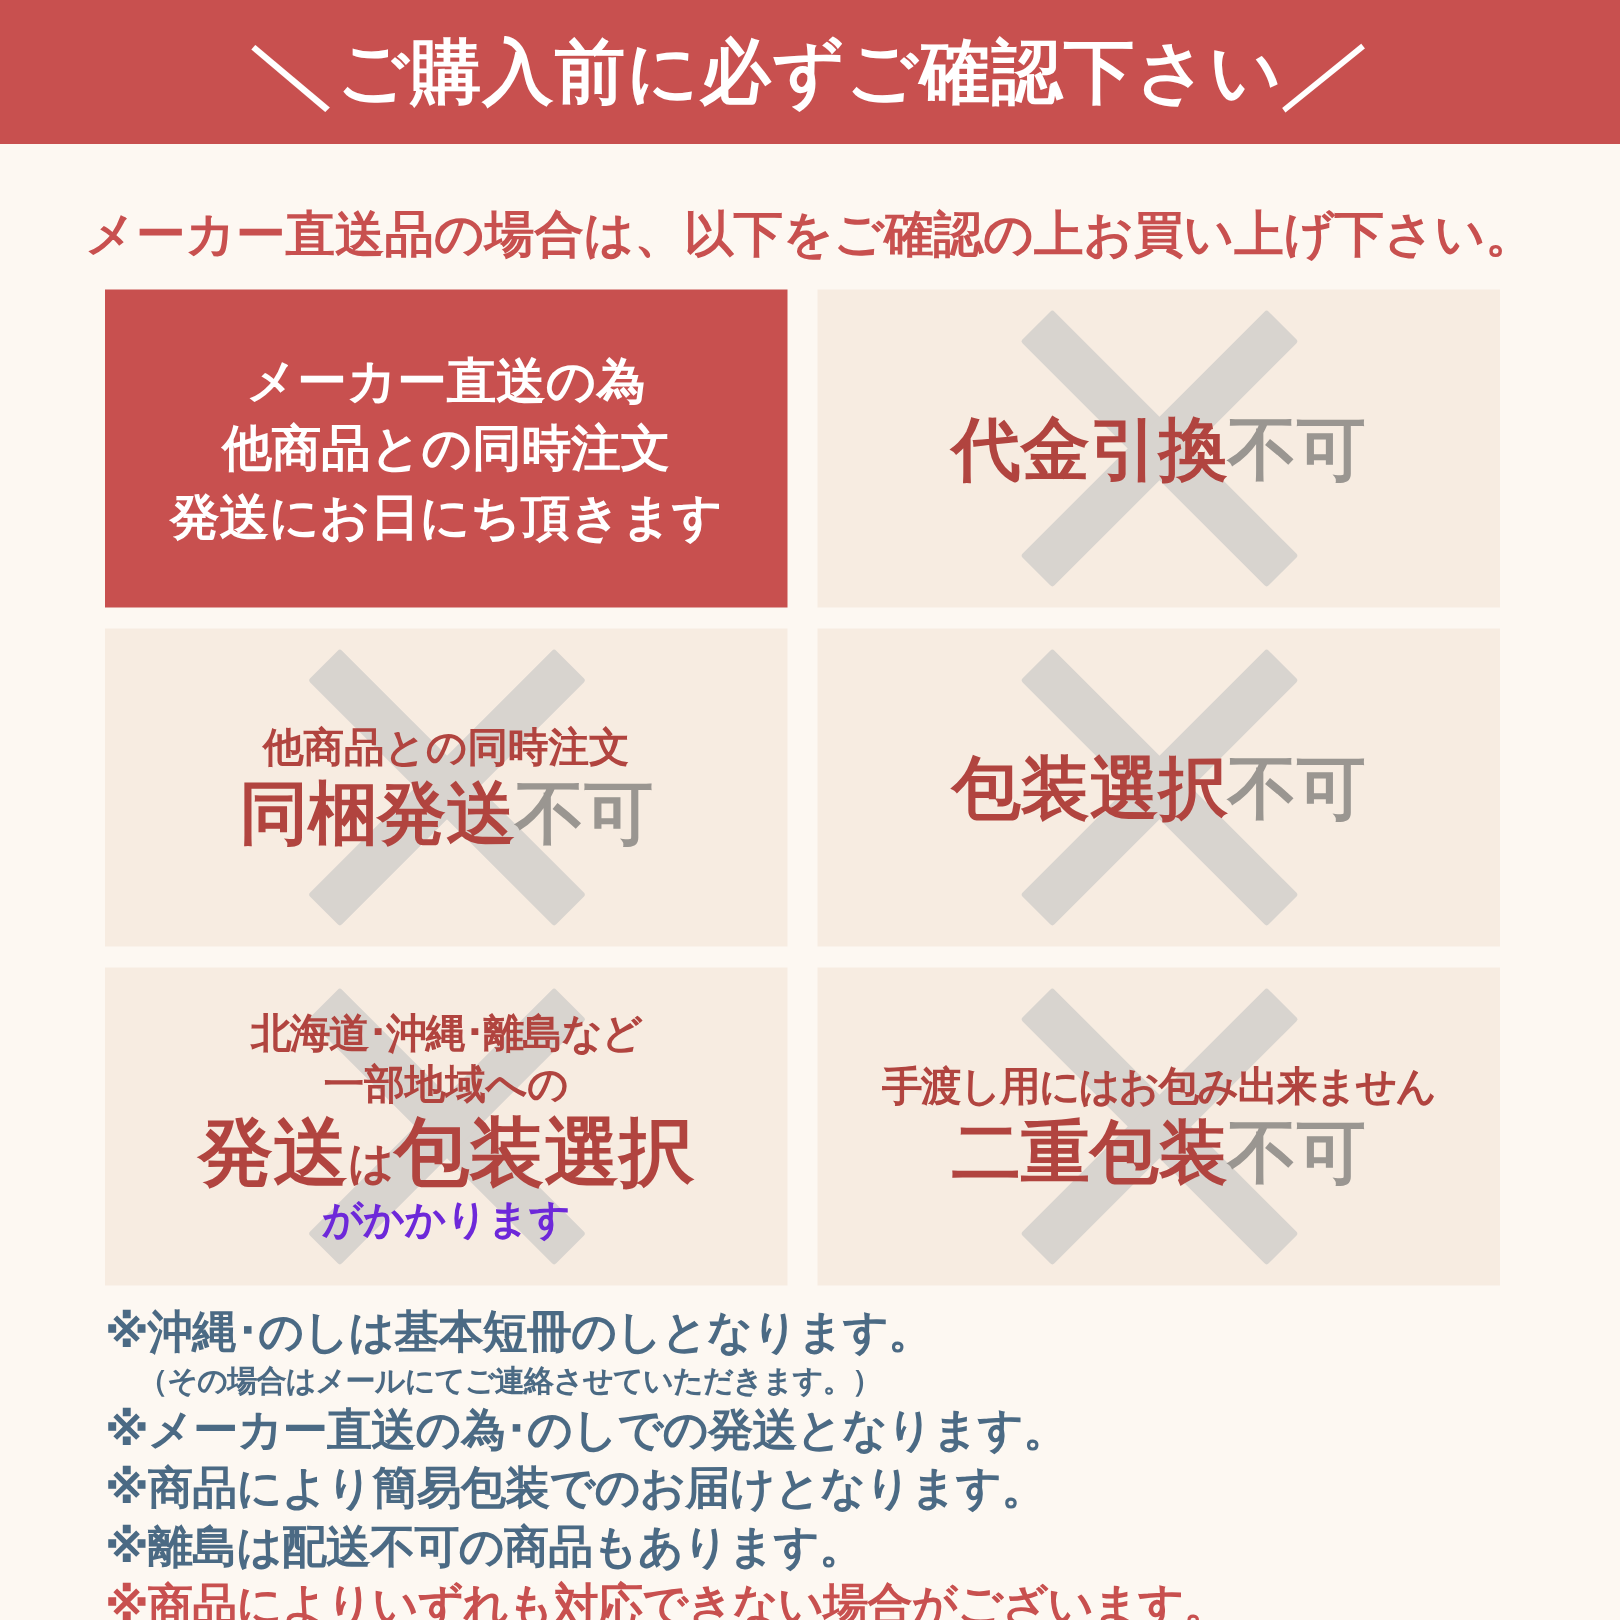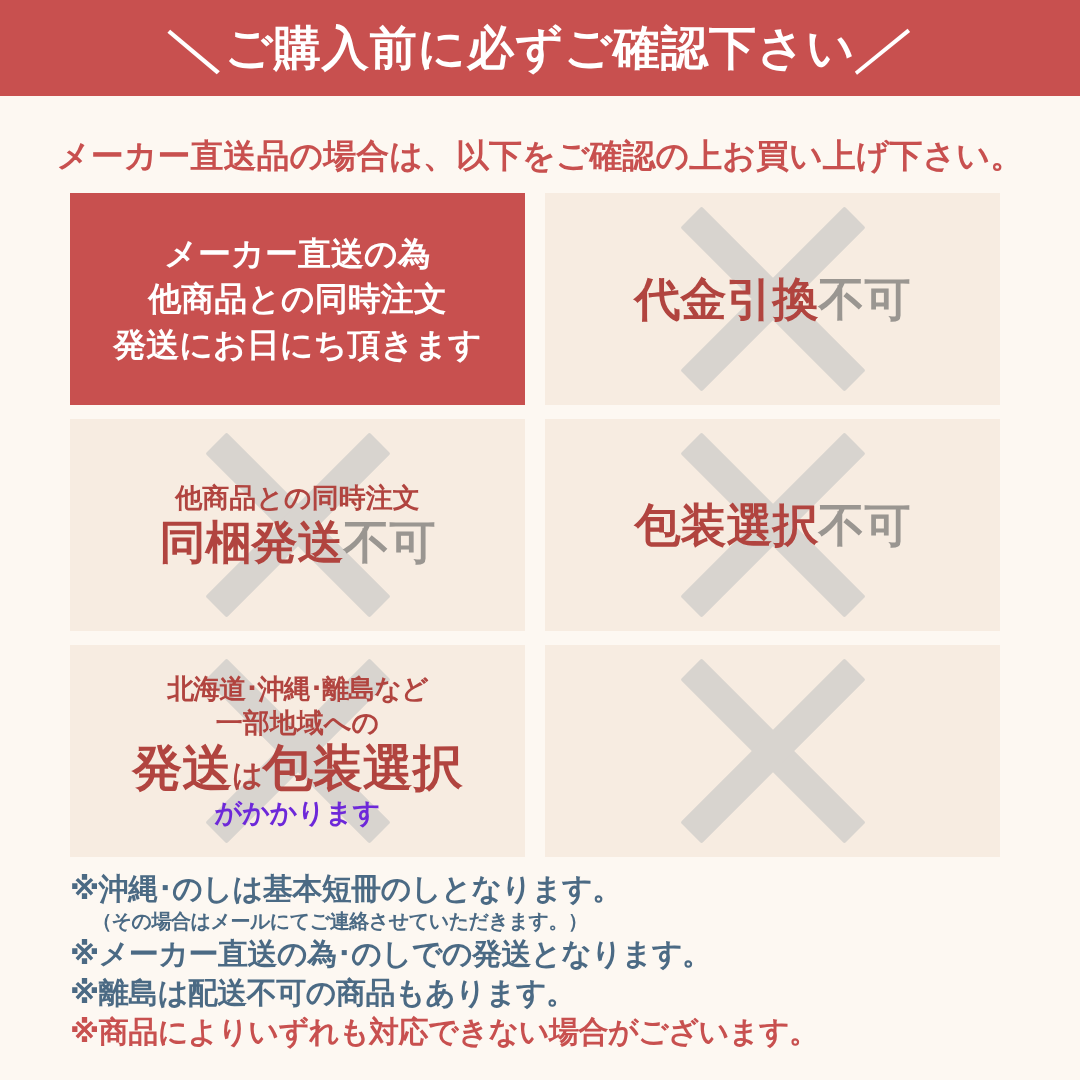--- a/index.html
+++ b/index.html
@@ -243,25 +243,30 @@
         <div class="big-mix"><span>発送</span><span class="mid-mix">は</span><span>包装選択</span></div>
         <div class="sub-after">がかかります</div>
       </div>
     </div>
 
     <div class="card">
       <div class="xmark">
           <span class="a"></span>
           <span class="b"></span>
         </div>
+      <div class="card-text">
+        <div class="line-small tight">手渡し用にはお包み出来ません</div>
+        <div class="line-big"><span>二重包装</span><span class="muted">不可</span></div>
+      </div>
     </div>
 
   </div>
 
   <div class="notes">
     <div>※沖縄･のしは基本短冊のしとなります。</div>
     <div class="indent">（その場合はメールにてご連絡させていただきます。）</div>
     <div>※メーカー直送の為･のしでの発送となります。</div>
+    <div>※商品により簡易包装でのお届けとなります。</div>
     <div>※離島は配送不可の商品もあります。</div>
     <div class="red">※商品によりいずれも対応できない場合がございます。</div>
   </div>
 
 </div>
 
 </body></html>

